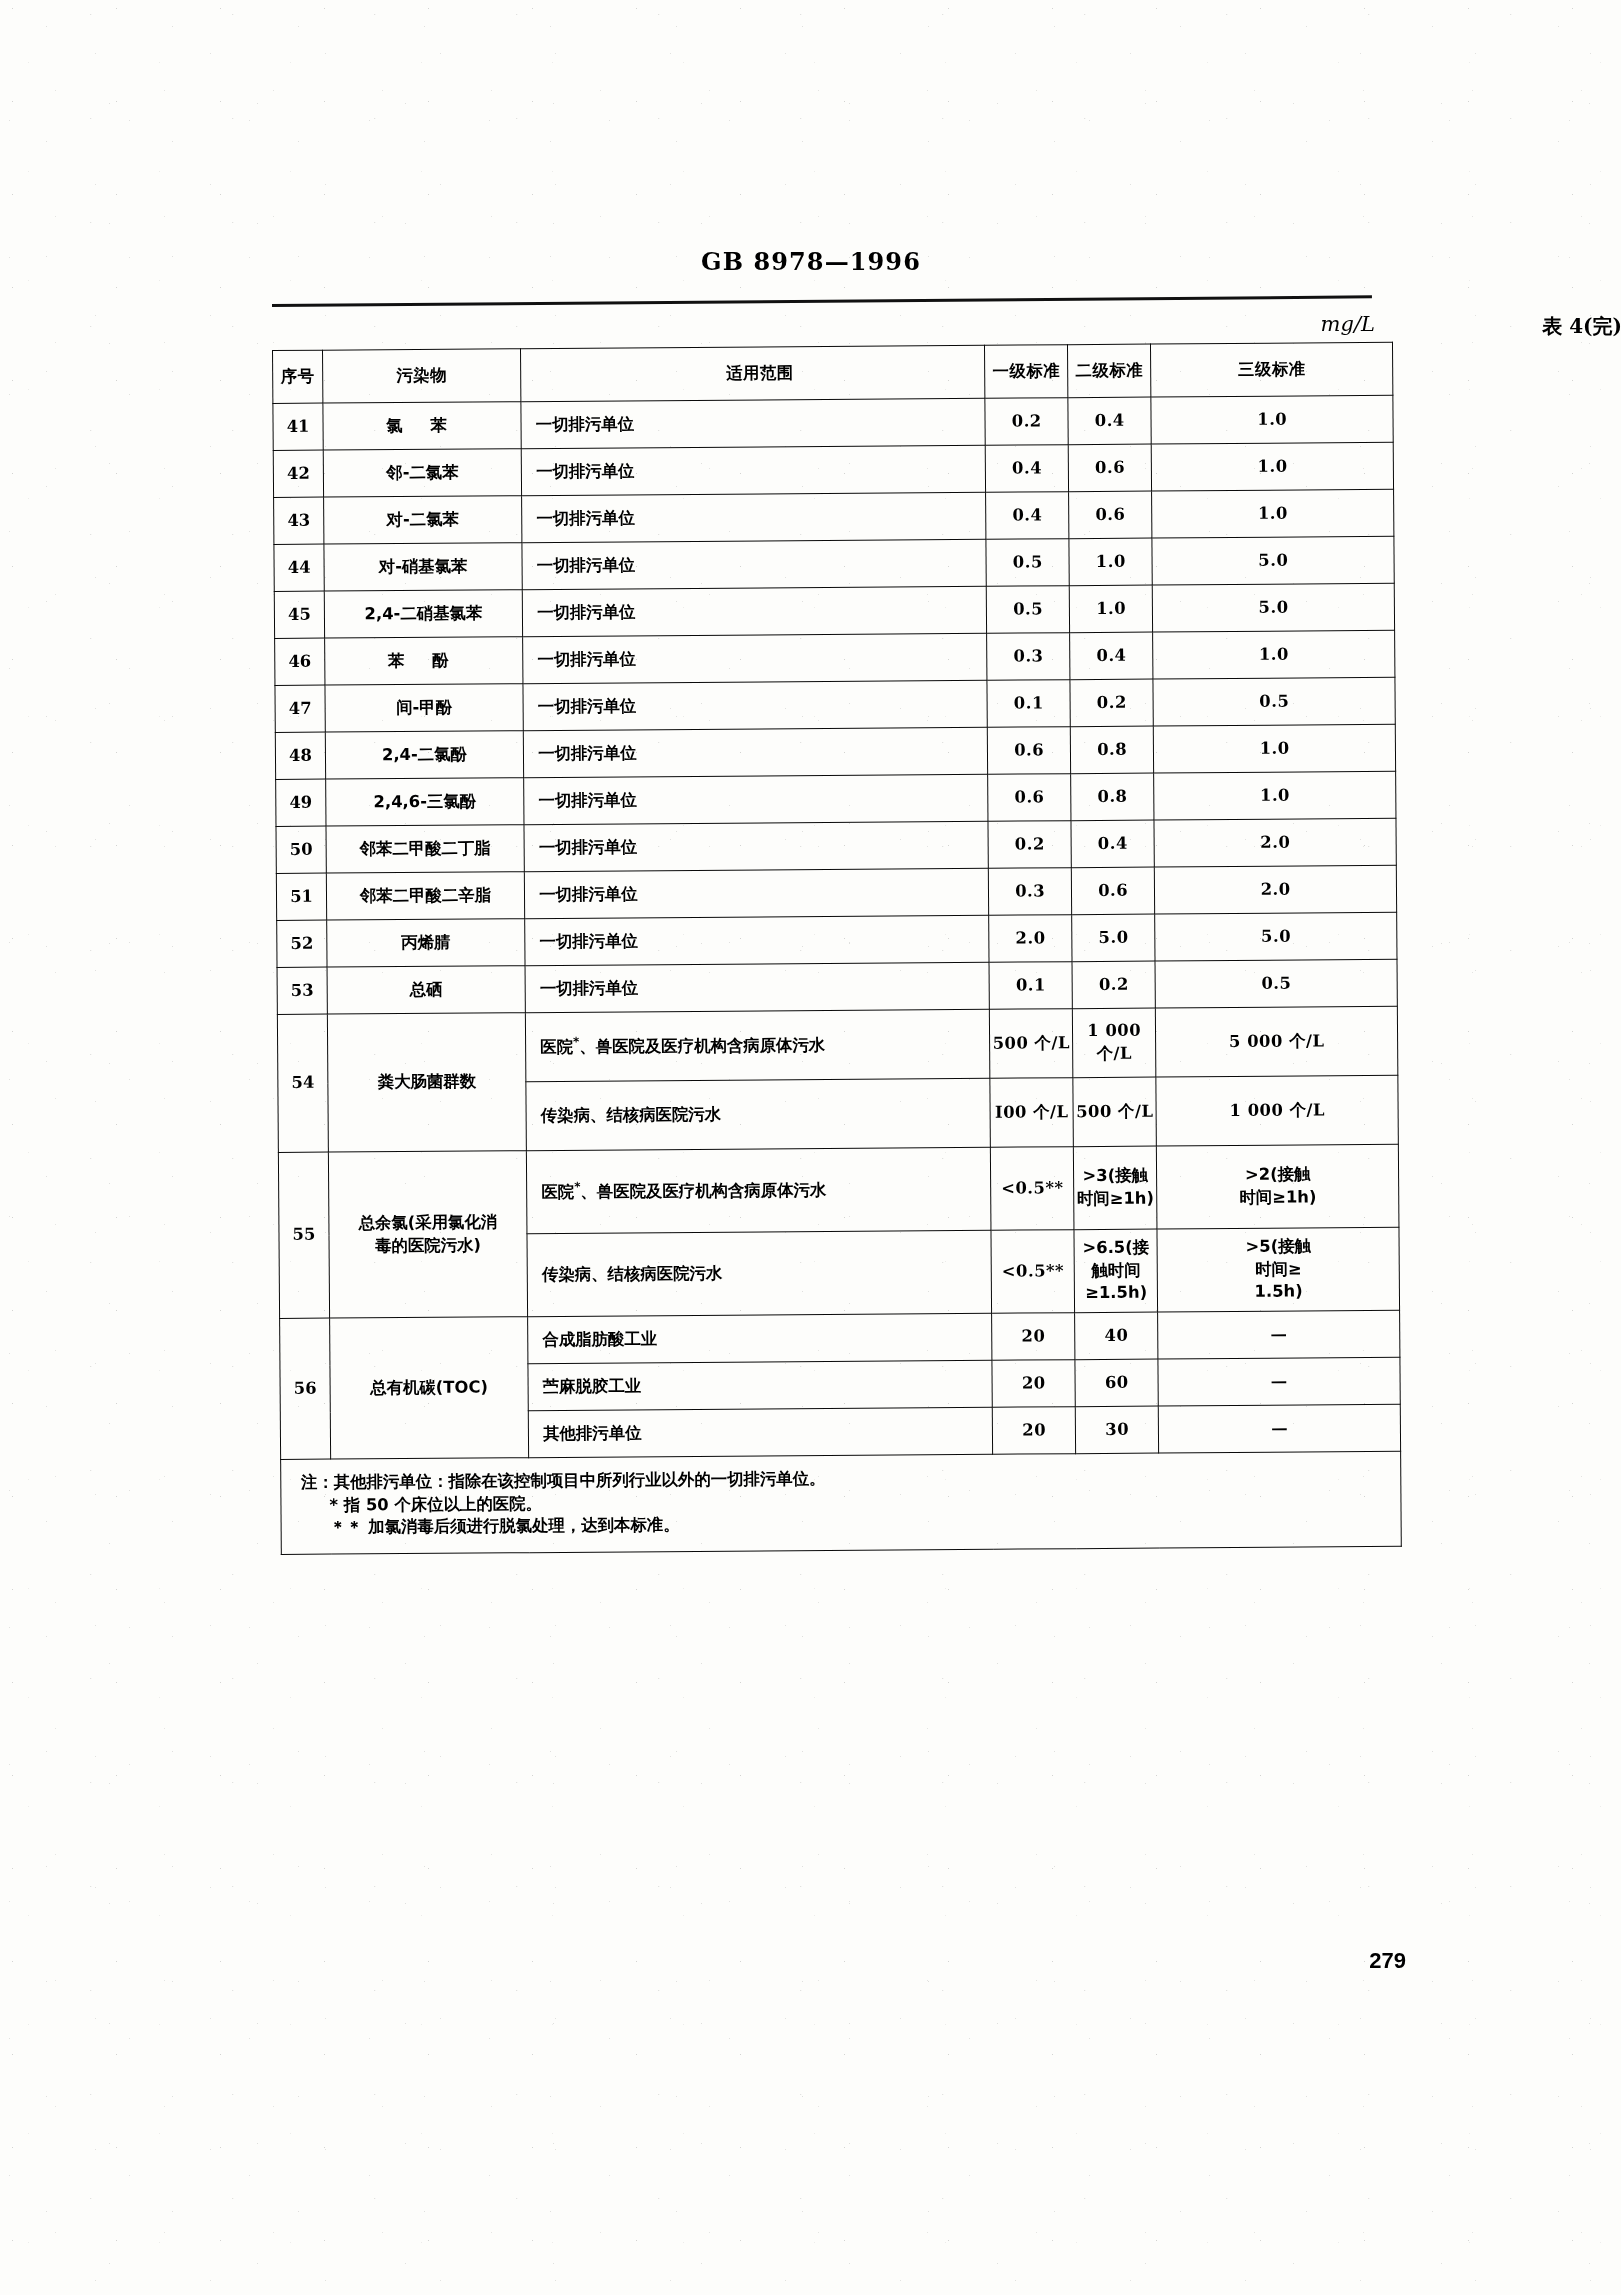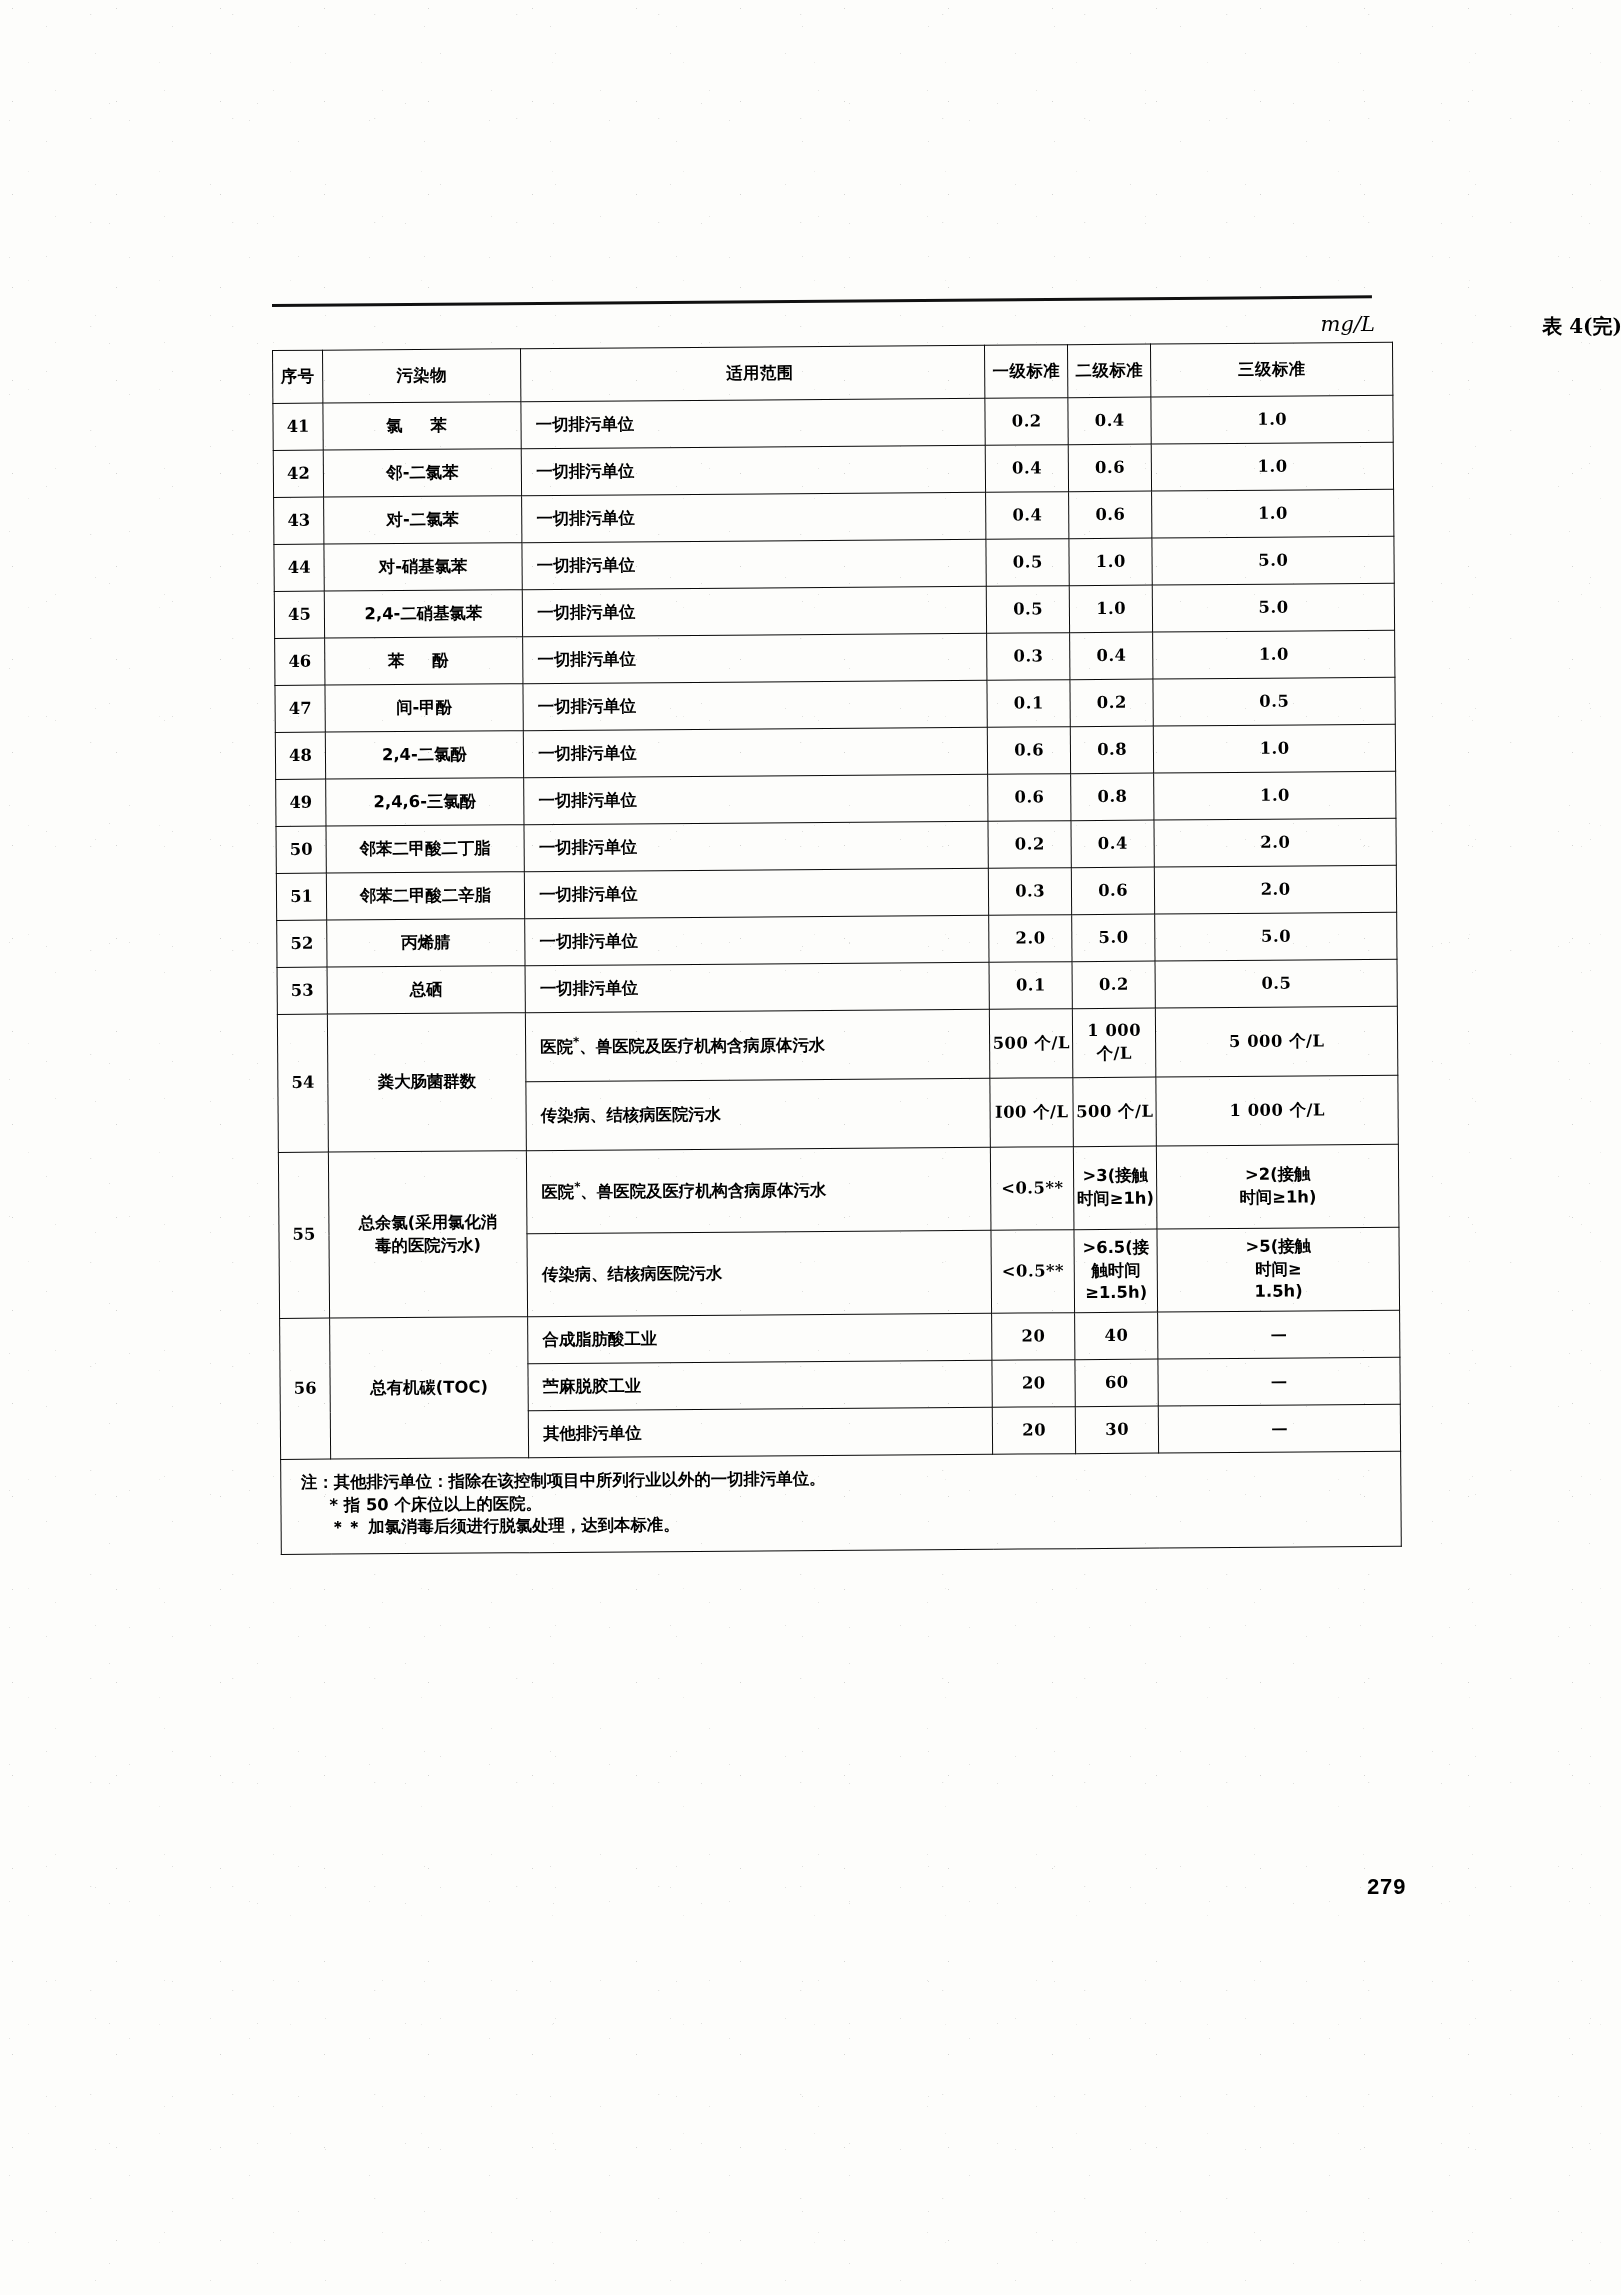--- a/index.html
+++ b/index.html
@@ -135,33 +135,34 @@
     padding: 12px 0 14.2px 19.7px !important;
     font-size: 16.4px;
     line-height: 1.95;
     height: auto;
   }
   .note-indent { padding-left: 28.4px; display: block; }
 
   #page-number {
     position: absolute;
     right: 216px;
-    top: 1876px;
-    font-family: Liberation Mono, monospace;
+    top: 1948px;
+    font-family: Liberation Sans, sans-serif;
     font-weight: bold;
     font-size: 22px;
   }
 </style>
 </head>
 <body>
 
 <div id="page">
 
   <div id="speckle"></div>
 
+  <div id="header-title">GB 8978—1996</div>
   <div id="header-rule"></div>
 
   <div id="table-caption">表 4(完)</div>
   <div id="unit-label">mg/L</div>
 
   <div id="tbl-wrap">
     <table class="grid">
       <thead>
         <tr>
           <td class="c-no">序号</td>

